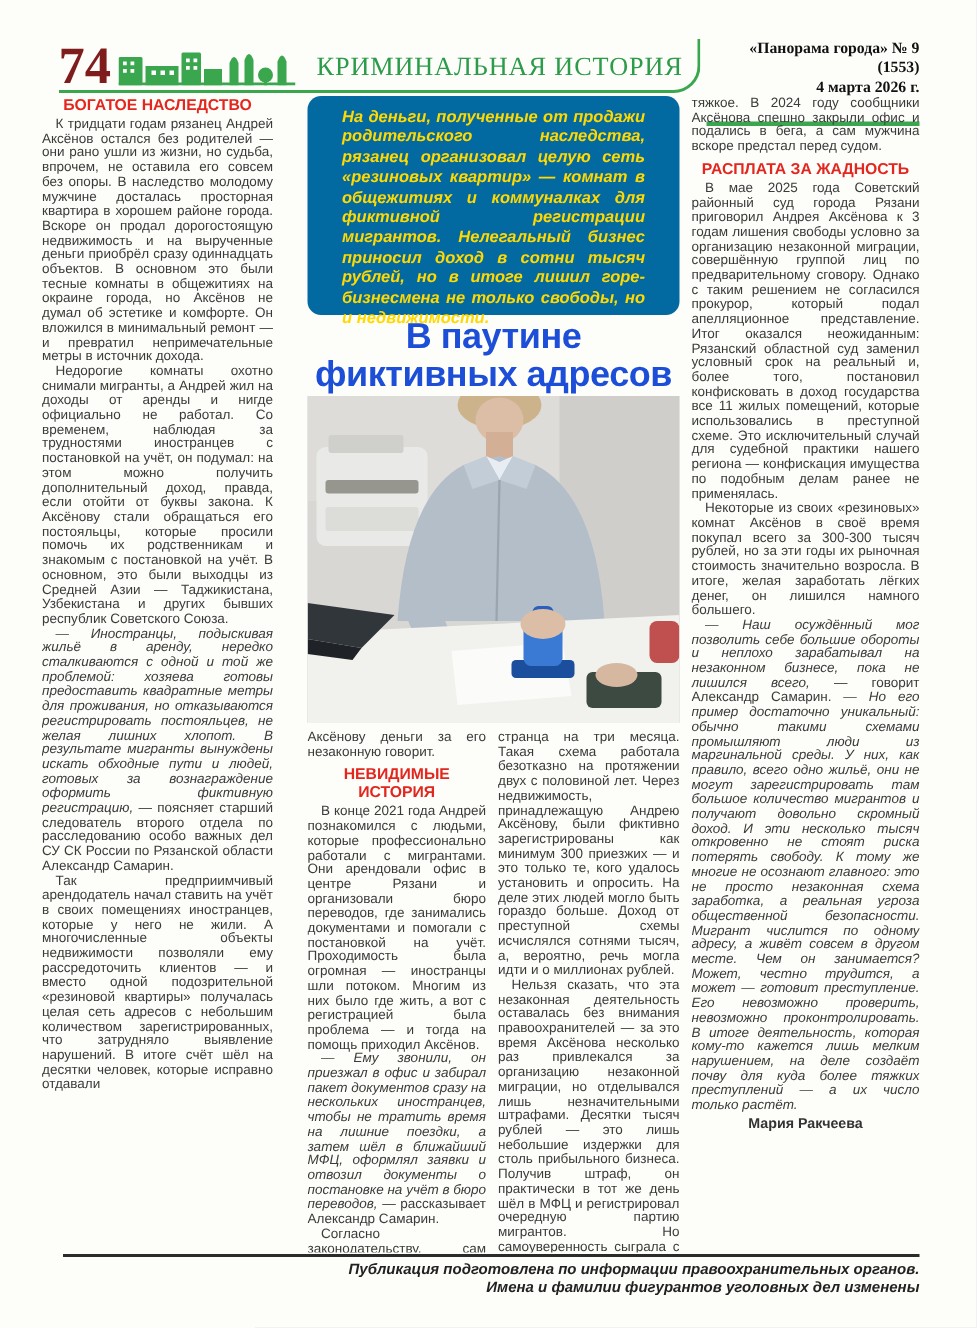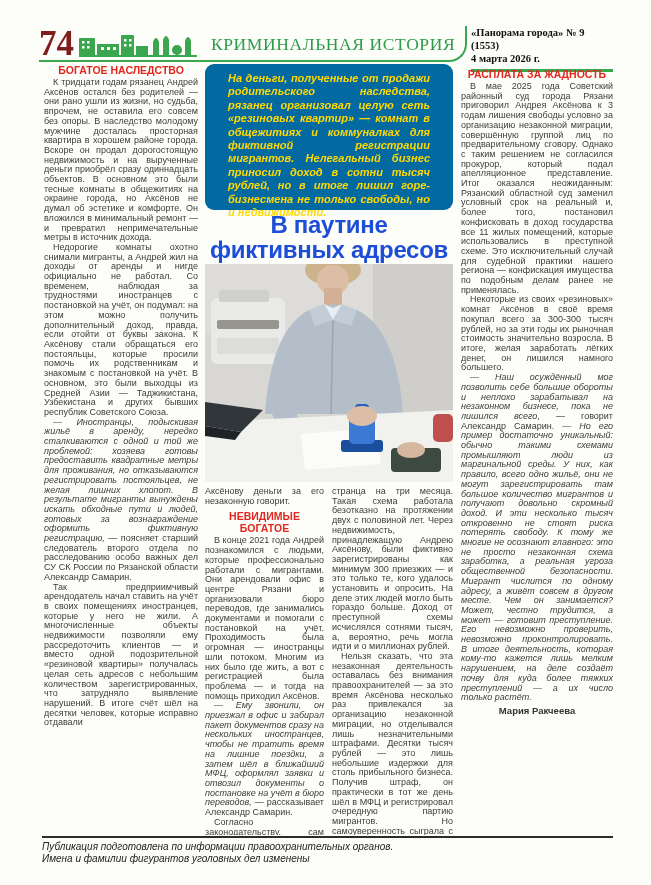--- a/index.html
+++ b/index.html
@@ -21,29 +21,29 @@
     font-family:"Liberation Serif", serif; font-weight:bold;
     font-size:35px; line-height:26px; color:#7f1d1d; margin-right:5px;
   }
   .cityscape { flex:0 0 auto; margin-right:14px; }
   .section-title {
     font-family:"Liberation Serif", serif; font-weight:normal;
     font-size:17.5px; color:#2d9c4a; letter-spacing:.6px; white-space:nowrap;
     padding-bottom:2px;
   }
   .masthead {
-    position:absolute; right:0; top:0; width:142px; text-align:left;
+    position:absolute; right:0; top:0; width:142px; text-align:right;
     font-family:"Liberation Serif", serif; font-weight:bold;
     font-size:10.5px; line-height:13px; color:#111;
-    border-bottom:3px solid #3aa74f; padding-bottom:4px;
+    border-bottom:3px solid #3aa74f; padding-bottom:16px;
   }
   
   .content { position:absolute; left:0; top:0; width:651px; height:885px; }
   .col { position:absolute; overflow:hidden; }
-  .col-1 { left:44px;  top:64px;  width:154px; height:770px; }
+  .col-1 { left:28px;  top:64px;  width:154px; height:770px; }
   .col-4 { left:461px; top:64px;  width:152px; height:770px; }
   .col-2b{ left:205px; top:487px; width:119px; height:348px; }
   .col-3b{ left:332px; top:487px; width:121px; height:348px; }
   
   .lead-box {
     position:absolute; left:205px; top:64px; width:248px; height:146px;
     background:#0369a1; border-radius:9px; padding:8px 23px;
   }
   .lead-box p {
     margin:0; color:#ffd900; font-weight:bold; font-style:italic;
@@ -74,22 +74,22 @@
     font-size:10.5px; line-height:12px; font-weight:bold;
   }
   .col-1 .col-heading:first-child { margin-top:0; }
   .author {
     margin:2px 0 0; text-align:center; font-weight:bold;
     font-size:9.5px; color:#333;
   }
   
   .footer-rule { position:absolute; left:42px; top:836px; width:571px; border-top:2px solid #2b2b2b; }
   .footer-note {
-    position:absolute; left:42px; top:841px; width:571px; text-align:left;
-    font-weight:normal; font-style:italic; font-size:10px; line-height:11.5px; color:#222;
+    position:absolute; left:42px; top:841px; width:571px; text-align:right;
+    font-weight:bold; font-style:italic; font-size:10px; line-height:11.5px; color:#222;
   }
   .footer-note div { margin:0; }
 </style>
 </head>
 <body>
 
 <div class="page">
 
   <div class="header">
     <div class="hdr-left">
@@ -193,31 +193,32 @@
 
         <rect x="186" y="184" width="50" height="24" rx="4" fill="#3d4a41"></rect>
         <ellipse cx="206" cy="186" rx="14" ry="8" fill="#d6b7a0"></ellipse>
 
         <rect x="228" y="150" width="20" height="28" rx="5" fill="#c05050"></rect>
       </svg>
     </div>
 
     <div class="col col-2b">
         <p class="body-para no-indent"><span>Аксёнову деньги за его незаконную говорит.</span></p>
-        <h3 class="col-heading">НЕВИДИМЫЕ БОГАТОЕ</h3>
+        <h3 class="col-heading">НЕВИДИМЫЕ ИСТОРИЯ</h3>
         <p class="body-para"><span>В конце 2021 года Андрей познакомился с людьми, которые профессионально работали с мигрантами. Они арендовали офис в центре Рязани и организовали бюро переводов, где занимались документами и помогали с постановкой на учёт. Проходимость была огромная — иностранцы шли потоком. Многим из них было где жить, а вот с регистрацией была проблема — и тогда на помощь приходил Аксёнов.</span></p>
         <p class="body-para"><span class="it">— Ему звонили, он приезжал в офис и забирал пакет документов сразу на нескольких иностранцев, чтобы не тратить время на лишние поездки, а затем шёл в ближайший МФЦ, оформлял заявки и отвозил документы о постановке на учёт в бюро переводов, </span><span>— рассказывает Александр Самарин.</span></p>
         <p class="body-para"><span>Согласно законодательству, сам мигрант мог и не присутствовать при всей этой процедуре — владелец жилья даже не видел, кого прописал на своих квадратных метрах. За свои услуги Андрей Аксёнов получал вознаграждение — тысячу рублей за регистрацию каждого ино-</span></p>
       </div>
     <div class="col col-3b">
         <p class="body-para no-indent"><span>странца на три месяца. Такая схема работала безотказно на протяжении двух с половиной лет. Через недвижимость, принадлежащую Андрею Аксёнову, были фиктивно зарегистрированы как минимум 300 приезжих — и это только те, кого удалось установить и опросить. На деле этих людей могло быть гораздо больше. Доход от преступной схемы исчислялся сотнями тысяч, а, вероятно, речь могла идти и о миллионах рублей.</span></p>
         <p class="body-para"><span>Нельзя сказать, что эта незаконная деятельность оставалась без внимания правоохранителей — за это время Аксёнова несколько раз привлекался за организацию незаконной миграции, но отделывался лишь незначительными штрафами. Десятки тысяч рублей — это лишь небольшие издержки для столь прибыльного бизнеса. Получив штраф, он практически в тот же день шёл в МФЦ и регистрировал очередную партию мигрантов. Но самоуверенность сыграла с ним злую шутку: когда за дело взялся Следственный комитет, удалось доказать, что преступления Аксёнов совершал не один. Были установлены его соучастники, и преступление квалифицировали как более</span></p>
       </div>
 
     <div class="col col-4">
+        <p class="body-para no-indent"><span>тяжкое. В 2024 году сообщники Аксёнова спешно закрыли офис и подались в бега, а сам мужчина вскоре предстал перед судом.</span></p>
         <h3 class="col-heading">РАСПЛАТА ЗА ЖАДНОСТЬ</h3>
         <p class="body-para"><span>В мае 2025 года Советский районный суд города Рязани приговорил Андрея Аксёнова к 3 годам лишения свободы условно за организацию незаконной миграции, совершённую группой лиц по предварительному сговору. Однако с таким решением не согласился прокурор, который подал апелляционное представление. Итог оказался неожиданным: Рязанский областной суд заменил условный срок на реальный и, более того, постановил конфисковать в доход государства все 11 жилых помещений, которые использовались в преступной схеме. Это исключительный случай для судебной практики нашего региона — конфискация имущества по подобным делам ранее не применялась.</span></p>
         <p class="body-para"><span>Некоторые из своих «резиновых» комнат Аксёнов в своё время покупал всего за 300-300 тысяч рублей, но за эти годы их рыночная стоимость значительно возросла. В итоге, желая заработать лёгких денег, он лишился намного большего.</span></p>
         <p class="body-para"><span class="it">— Наш осуждённый мог позволить себе большие обороты и неплохо зарабатывал на незаконном бизнесе, пока не лишился всего, </span><span>— говорит Александр Самарин. </span><span class="it">— Но его пример достаточно уникальный: обычно такими схемами промышляют люди из маргинальной среды. У них, как правило, всего одно жильё, они не могут зарегистрировать там большое количество мигрантов и получают довольно скромный доход. И эти несколько тысяч откровенно не стоят риска потерять свободу. К тому же многие не осознают главного: это не просто незаконная схема заработка, а реальная угроза общественной безопасности. Мигрант числится по одному адресу, а живёт совсем в другом месте. Чем он занимается? Может, честно трудится, а может — готовит преступление. Его невозможно проверить, невозможно проконтролировать. В итоге деятельность, которая кому-то кажется лишь мелким нарушением, на деле создаёт почву для куда более тяжких преступлений — а их число только растёт.</span></p>
         <p class="author">Мария Ракчеева</p>
       </div>
 
   </div>
 
   <div class="footer-rule"></div>

